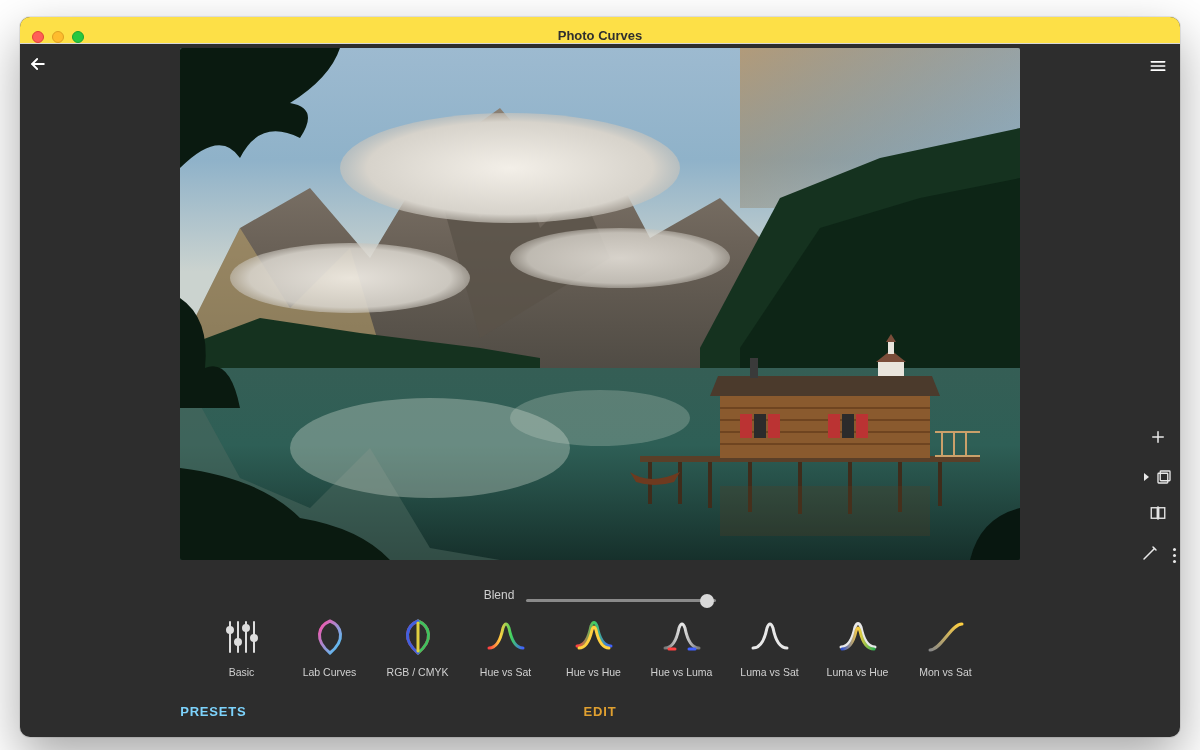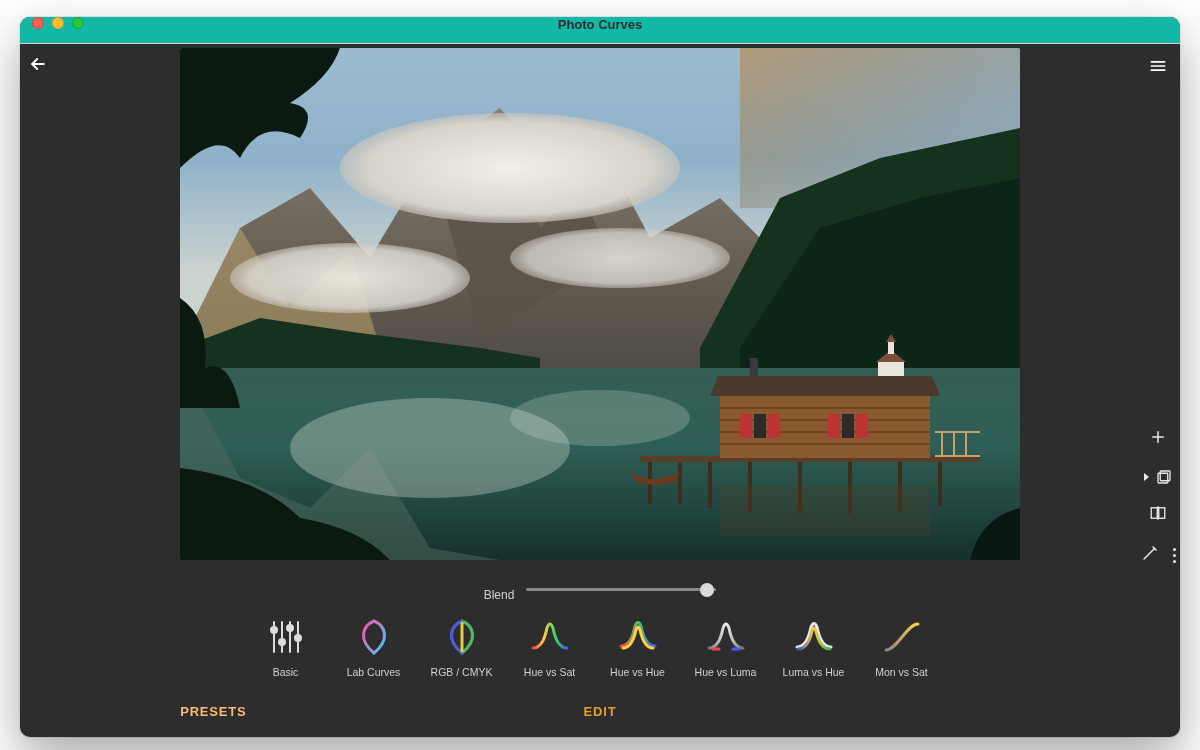--- a/index.html
+++ b/index.html
@@ -26,24 +26,24 @@
     border-radius: 10px;
     overflow: hidden;
     box-shadow: 0 20px 50px rgba(0,0,0,0.35), 0 0 0 1px rgba(0,0,0,0.08);
     display: flex;
     flex-direction: column;
     background: var(--bg);
   }
   
   .titlebar {
     height: 27px;
-    background: #14b8a6;
+    background: #fde047;
     border-bottom: 1px solid #d8d8d8;
     display: flex;
-    align-items: flex-start;
+    align-items: flex-end;
     position: relative;
     flex-shrink: 0;
   }
   .traffic { display: flex; gap: 8px; margin-left: 12px; }
   .tl { width: 12px; height: 12px; border-radius: 50%; }
   .tl.r { background: #ff5f57; border: .5px solid #e14138; }
   .tl.y { background: #febc2e; border: .5px solid #dfa022; }
   .tl.g { background: #28c840; border: .5px solid #1ba531; }
   .title {
     position: absolute; left: 0; right: 0; text-align: center;
@@ -94,21 +94,21 @@
   }
   .side-tools .row { display:flex; gap:6px; align-items:center; }
   .side-tools svg { width: 18px; height: 18px; stroke: #e8e8e8; }
   .tri { width:0;height:0;border-top:4px solid transparent;border-bottom:4px solid transparent;border-left:5px solid #e8e8e8; }
   .dots { display:flex; flex-direction:column; gap:3px; }
   .dots span { width:3px;height:3px;border-radius:50%;background:#e8e8e8; }
 
   
   .blend {
     grid-column: 1 / 4; grid-row: 2;
-    display: flex; align-items: flex-start; justify-content: center;
+    display: flex; align-items: flex-end; justify-content: center;
     gap: 12px;
     padding: 14px 0 10px 0;
     font-size: 12px; color: var(--text-dim);
   }
   .slider {
     width: 190px; height: 3px; background: #8a8a8a; border-radius: 3px;
     position: relative;
   }
   .slider .knob {
     position: absolute; top: 50%; transform: translate(-50%,-50%);
@@ -127,21 +127,21 @@
   }
   .tool .ico { width: 42px; height: 42px; display:flex; align-items:center; justify-content:center; }
   .tool label { font-size: 10.5px; color: #d0d0d0; text-align:center; pointer-events:none; }
   
   .tabs {
     grid-column: 1 / 4; grid-row: 4;
     display: grid; grid-template-columns: 1fr 1fr 1fr;
     padding: 18px 0 18px 0;
     font-size: 13px; letter-spacing: .8px; font-weight: 600;
   }
-  .tabs > div { text-align: center; color: #fdba74; cursor: pointer; }
+  .tabs > div { text-align: center; color: #7dd3fc; cursor: pointer; }
   .tabs .active { color: var(--accent); }
 
   
   .wheel {
     width: 38px; height: 38px; border-radius: 50%;
     background: conic-gradient(red, #ff8000, yellow, #80ff00, lime, #00ff80, cyan, #0080ff, blue, #8000ff, magenta, #ff0080, red);
     position: relative;
   }
   .wheel::after {
     content:""; position:absolute; inset:10px; border-radius:50%;
@@ -439,20 +439,28 @@
                 </linearGradient>
               </defs>
             <path d="M4 32 Q14 32 18 12 Q21 4 24 12 Q28 32 38 32" stroke="url(#hl)"></path>
             <path d="M8 33 L14 33" stroke="#ff4040"></path>
               <path d="M28 33 L34 33" stroke="#4060ff"></path>
           </svg>
         </div>
         <label>Hue vs Luma</label>
       </div>
 
+      <div class="tool">
+        <div class="ico">
+          <svg viewBox="0 0 42 42" fill="none" stroke-width="3" stroke-linecap="round">
+            <path d="M4 32 Q14 32 18 12 Q21 4 24 12 Q28 32 38 32" stroke="#e8e8e8"></path>
+          </svg>
+        </div>
+        <label>Luma vs Sat</label>
+      </div>
 
       <div class="tool">
         <div class="ico">
           <svg viewBox="0 0 42 42" fill="none" stroke-width="3" stroke-linecap="round">
             <defs>
                 <linearGradient id="lh" x1="0" x2="1">
                   <stop offset="0" stop-color="#3050d0"></stop>
                   <stop offset=".5" stop-color="#ffd040"></stop>
                   <stop offset="1" stop-color="#30b050"></stop>
                 </linearGradient>

